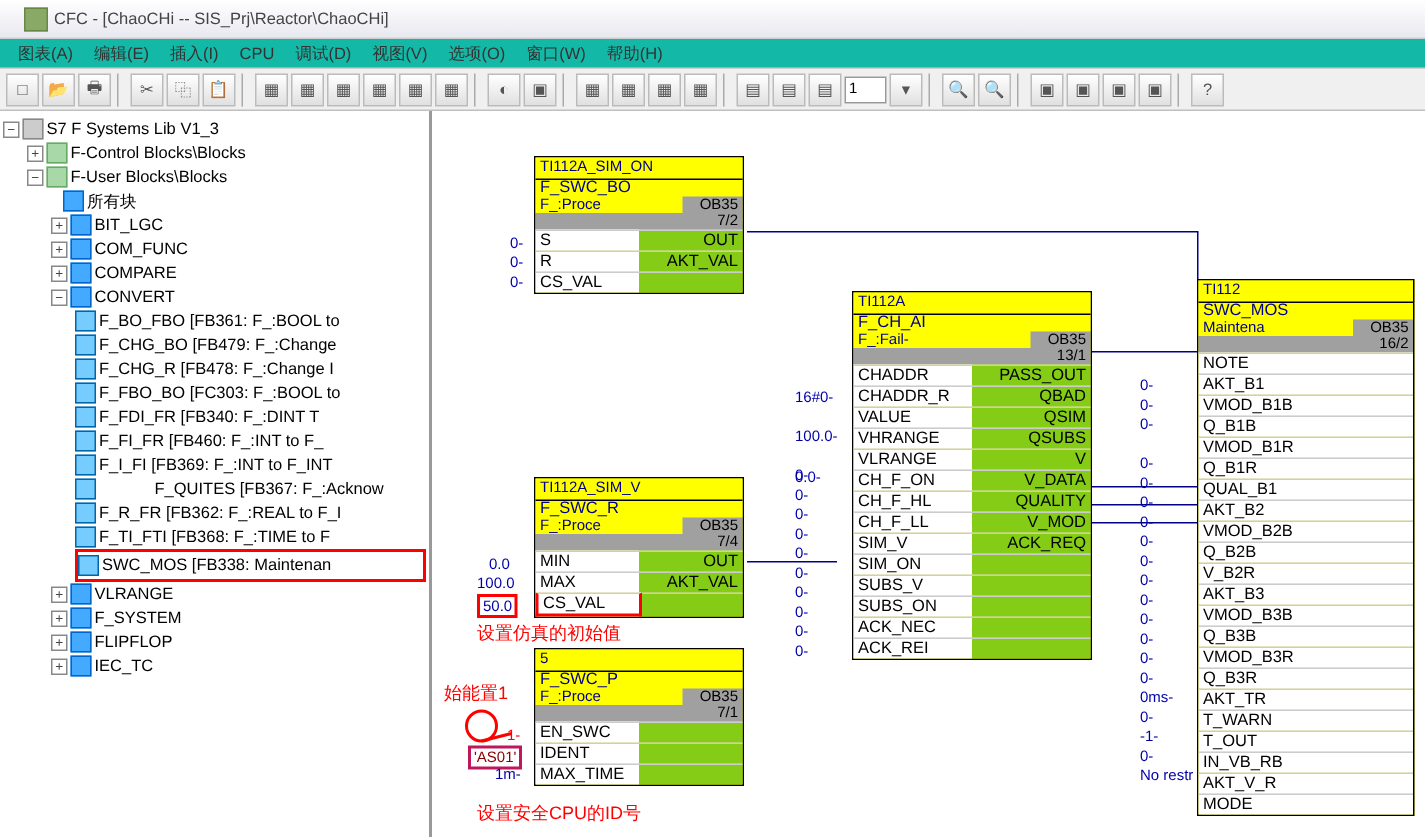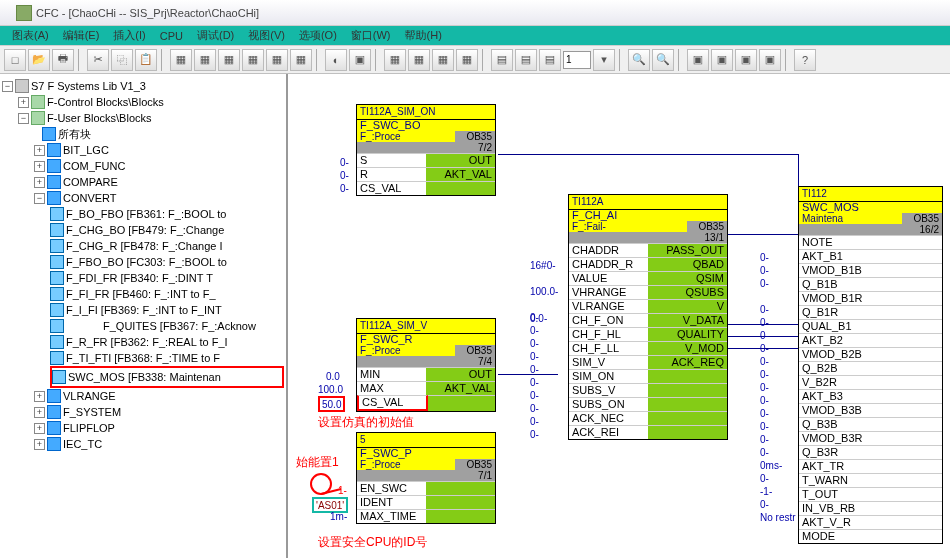--- a/index.html
+++ b/index.html
@@ -289,21 +289,21 @@
             <div class="cl">IDENT</div>
             <div class="cr"></div>
           </div>
           <div class="row">
             <div class="cl">MAX_TIME</div>
             <div class="cr"></div>
           </div>
         </div>
     </div>
     <div class="pin" style="left:50px;top:411px;color:#f00">1-</div>
-    <div style="position:absolute;left:24px;top:423px;border:2px solid #14b8a6;padding:0 2px"><span style="color:#800;font-size:10px">'AS01'</span></div>
+    <div style="position:absolute;left:24px;top:423px;border:2px solid #be185d;padding:0 2px"><span style="color:#800;font-size:10px">'AS01'</span></div>
     <div class="pin" style="left:42px;top:437px">1m-</div>
 
     <div class="block" style="left:280px;top:120px;width:160px">
       <div class="hdr">TI112A</div>
       <div class="sub"><span>F_CH_AI</span></div>
       <div style="display:flex">
           <div class="sub" style="flex:1">F_:Fail-</div>
           <div class="lab" style="width:40px">OB35</div>
         </div>
       <div class="lab">13/1</div>

